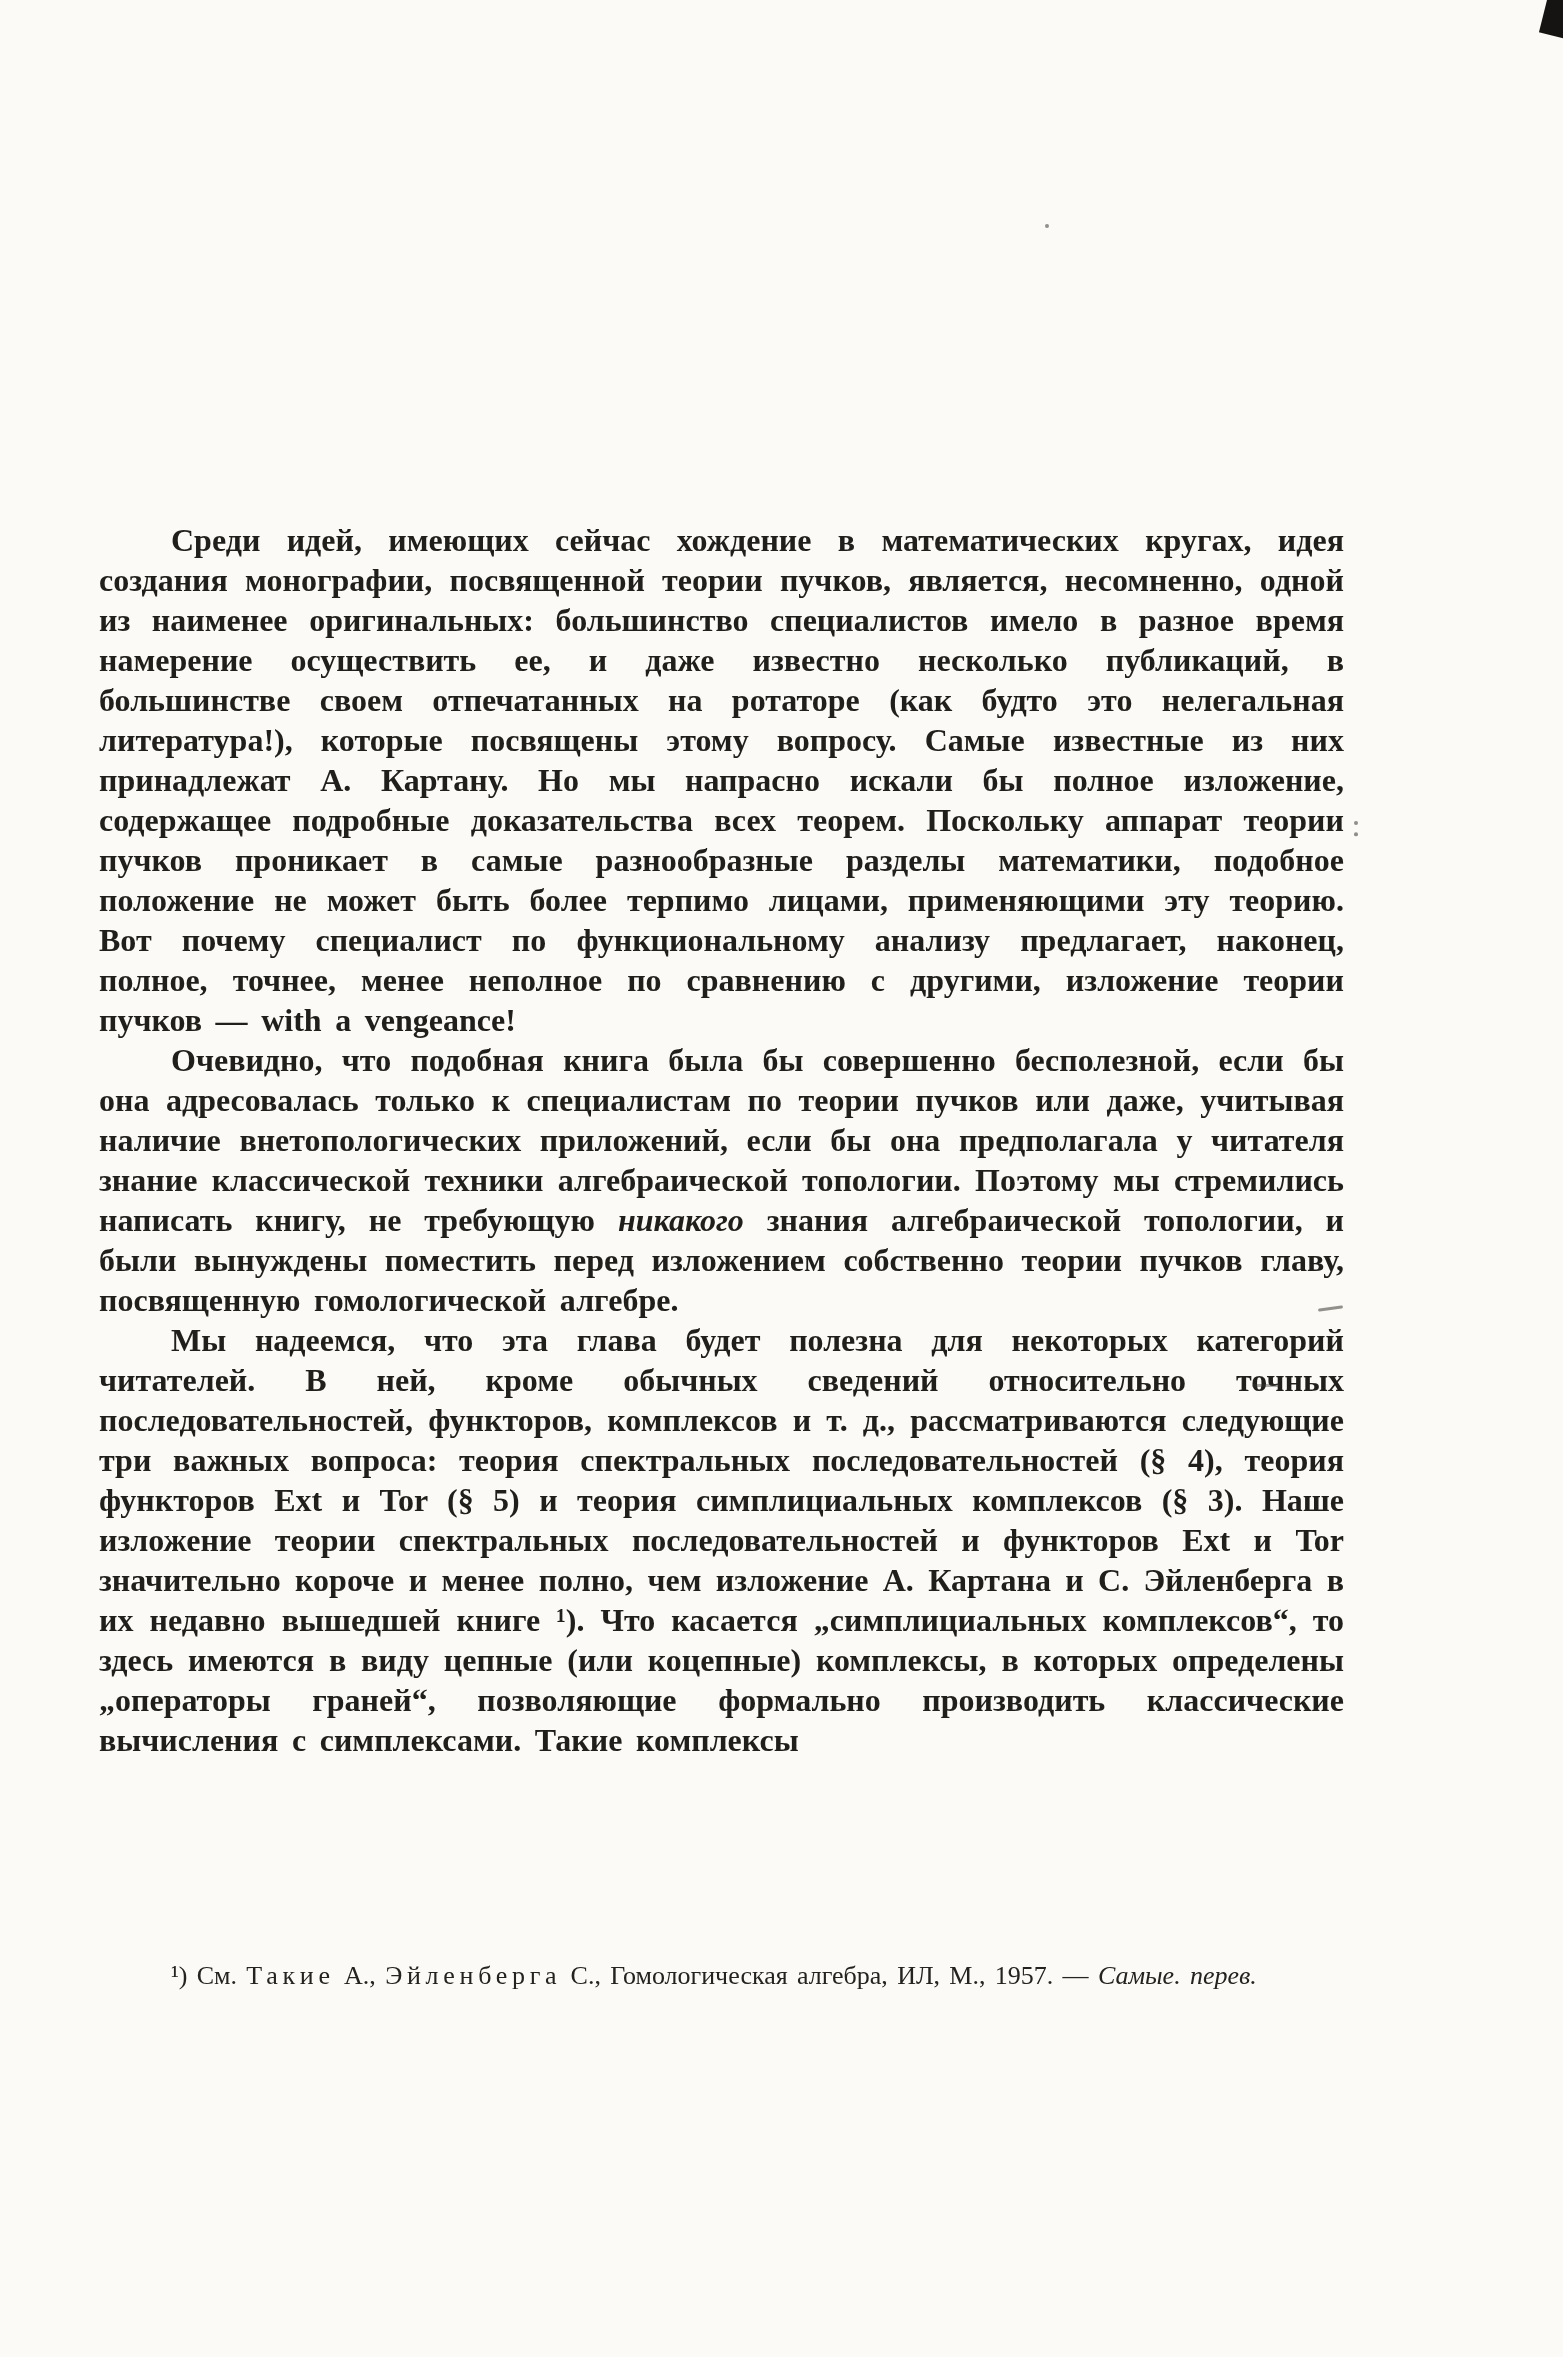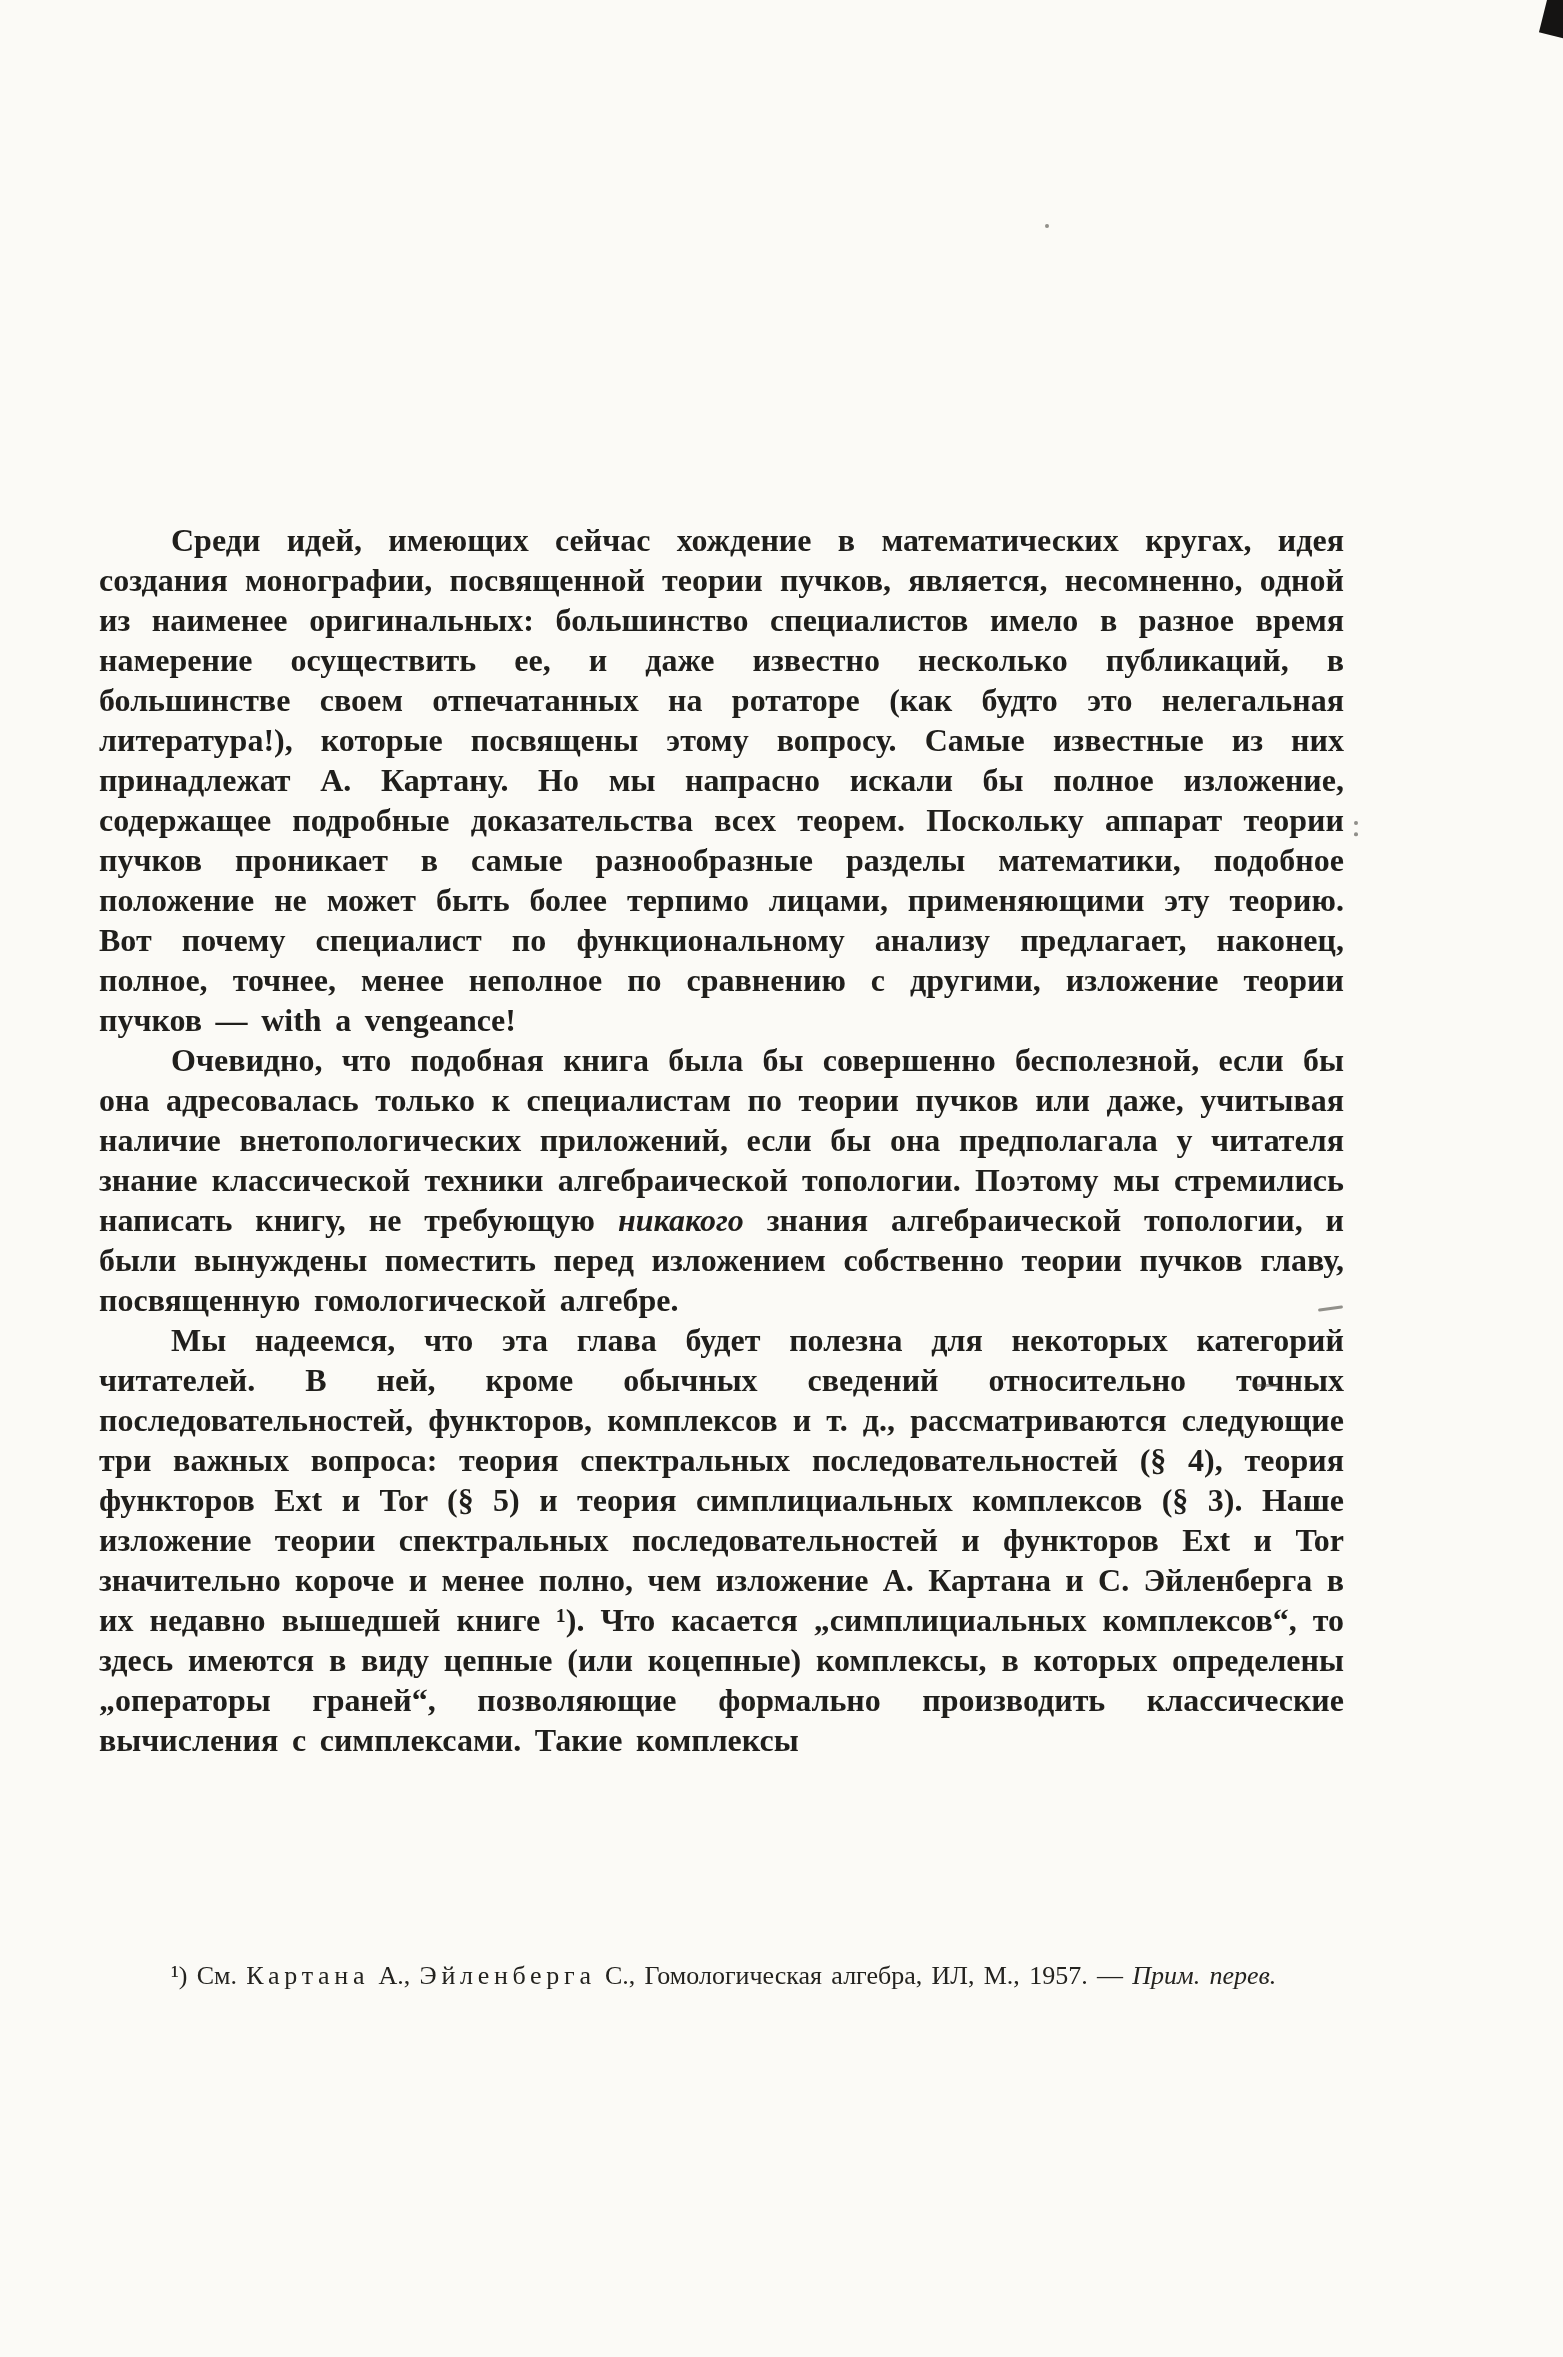--- a/index.html
+++ b/index.html
@@ -94,21 +94,21 @@
 <div class="page">
 
 
   <div class="body-text">
       <p><span>Среди идей, имеющих сейчас хождение в математических кругах, идея создания монографии, посвященной теории пучков, является, несомненно, одной из наименее оригинальных: большинство специалистов имело в разное время намерение осуществить ее, и даже известно несколько публикаций, в большинстве своем отпечатанных на ротаторе (как будто это нелегальная литература!), которые посвящены этому вопросу. Самые известные из них принадлежат А. Картану. Но мы напрасно искали бы полное изложение, содержащее подробные доказательства всех теорем. Поскольку аппарат теории пучков проникает в самые разнообразные разделы математики, подобное положение не может быть более терпимо лицами, применяющими эту теорию. Вот почему специалист по функциональному анализу предлагает, наконец, полное, точнее, менее неполное по сравнению с другими, изложение теории пучков — with a vengeance!</span></p>
       <p><span>Очевидно, что подобная книга была бы совершенно бесполезной, если бы она адресовалась только к специалистам по теории пучков или даже, учитывая наличие внетопологических приложений, если бы она предполагала у читателя знание классической техники алгебраической топологии. Поэтому мы стремились написать книгу, не требующую </span><span class="run-italic">никакого</span><span> знания алгебраической топологии, и были вынуждены поместить перед изложением собственно теории пучков главу, посвященную гомологической алгебре.</span></p>
       <p><span>Мы надеемся, что эта глава будет полезна для некоторых категорий читателей. В ней, кроме обычных сведений относительно точных последовательностей, функторов, комплексов и т. д., рассматриваются следующие три важных вопроса: теория спектральных последовательностей (§ 4), теория функторов Ext и Tor (§ 5) и теория симплициальных комплексов (§ 3). Наше изложение теории спектральных последовательностей и функторов Ext и Tor значительно короче и менее полно, чем изложение А. Картана и С. Эйленберга в их недавно вышедшей книге ¹). Что касается „симплициальных комплексов“, то здесь имеются в виду цепные (или коцепные) комплексы, в которых определены „операторы граней“, позволяющие формально производить классические вычисления с симплексами. Такие комплексы</span></p>
     </div>
 
   <div class="footnote">
-    <p><span>¹) См. </span><span class="run-spaced">Картана</span><span> А., </span><span class="run-spaced">Эйленберга</span><span> С., Гомологическая алгебра, ИЛ, М., 1957. — </span><span class="run-italic">Прим. перев.</span></p>
+    <p><span>¹) См. </span><span class="run-spaced">Такие</span><span> А., </span><span class="run-spaced">Эйленберга</span><span> С., Гомологическая алгебра, ИЛ, М., 1957. — </span><span class="run-italic">Самые. перев.</span></p>
   </div>
 
   <div class="artifact-corner"></div>
   <div class="speck speck-1"></div>
   <div class="speck speck-2"></div>
   <div class="speck speck-3"></div>
   <div class="speck speck-4"></div>
 
 </div>
 

